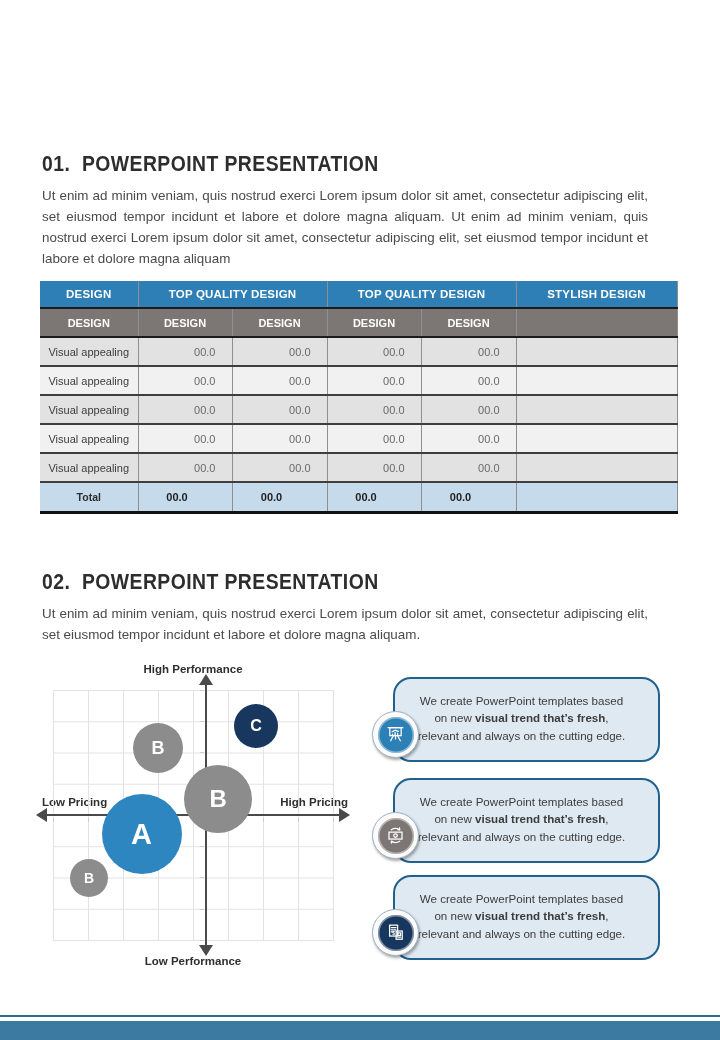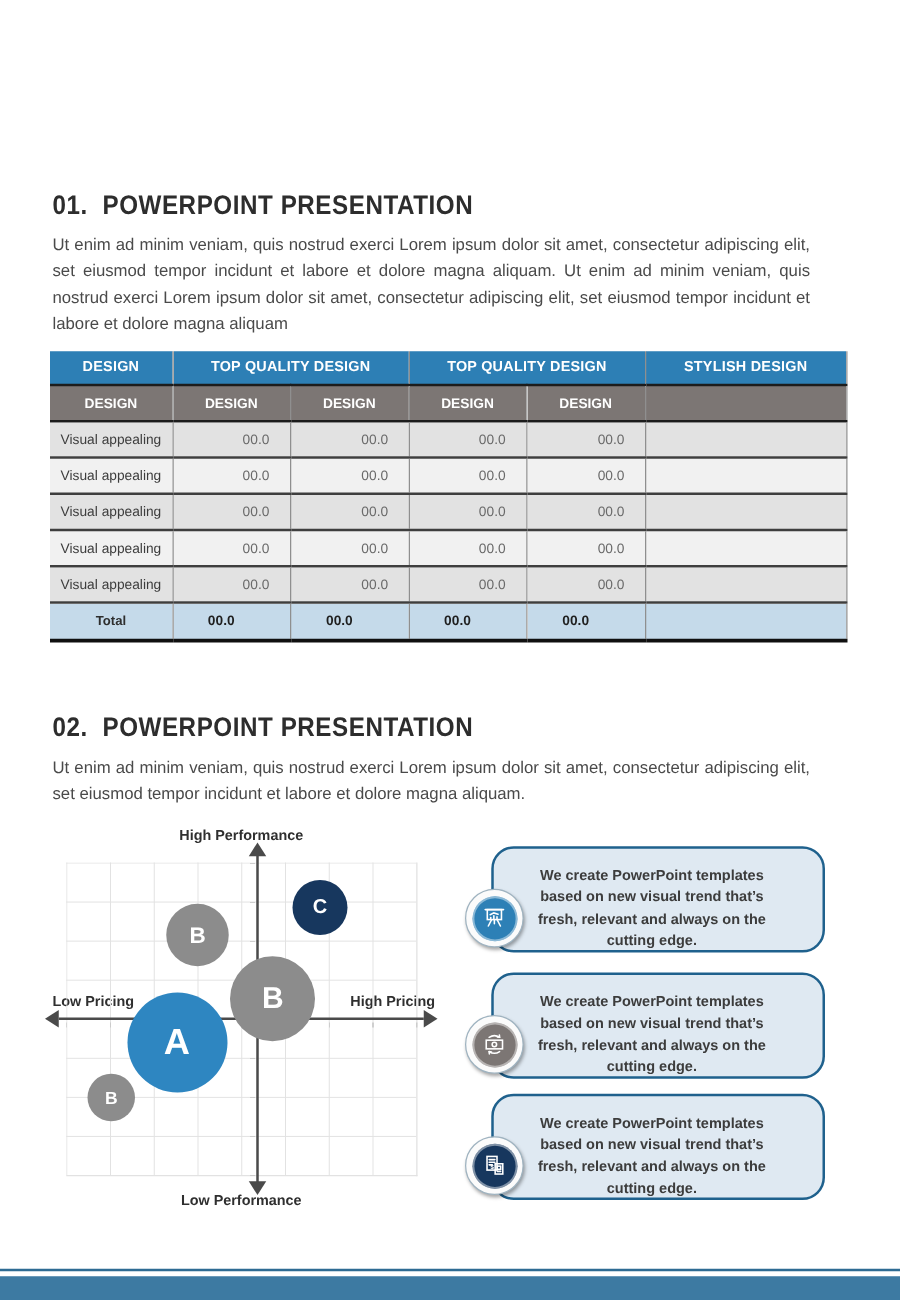--- a/index.html
+++ b/index.html
@@ -74,21 +74,21 @@
   .al-left{left:2px;top:138px;}
   .al-right{right:12px;top:138px;}
   .bubble{position:absolute;border-radius:50%;color:#ffffff;font-weight:bold;
     display:flex;align-items:center;justify-content:center;line-height:1;}
 
   
   .callout{position:absolute;left:393px;width:267px;height:85px;box-sizing:border-box;
     background:#dfe9f2;border:2.5px solid #1f618d;border-radius:18px;}
   .c1{top:677px}.c2{top:778px}.c3{top:875px}
   .callout-text{margin:0;padding:13px 32px 0 22px;font-size:11.6px;line-height:1.5;
-    color:#3c3c3c;text-align:center;font-weight:bold;}
+    color:#3c3c3c;text-align:center;}
   .badge{position:absolute;left:-23px;top:32px;width:45px;height:45px;border-radius:50%;
     background:#fbfbfb;border:1px solid #9fb3c0;box-shadow:1px 2px 3px rgba(0,0,0,.35);
     display:flex;align-items:center;justify-content:center;}
   .badge-inner{width:36px;height:36px;border-radius:50%;
     display:flex;align-items:center;justify-content:center;
     box-shadow:inset 0 0 0 1.5px rgba(255,255,255,.45);}
 
   
   .footer-line{position:absolute;left:0;top:1015px;width:720px;height:2px;background:#2e6b93;}
   .footer-bar{position:absolute;left:0;top:1021px;width:720px;height:19px;background:#3d7aa2;}

